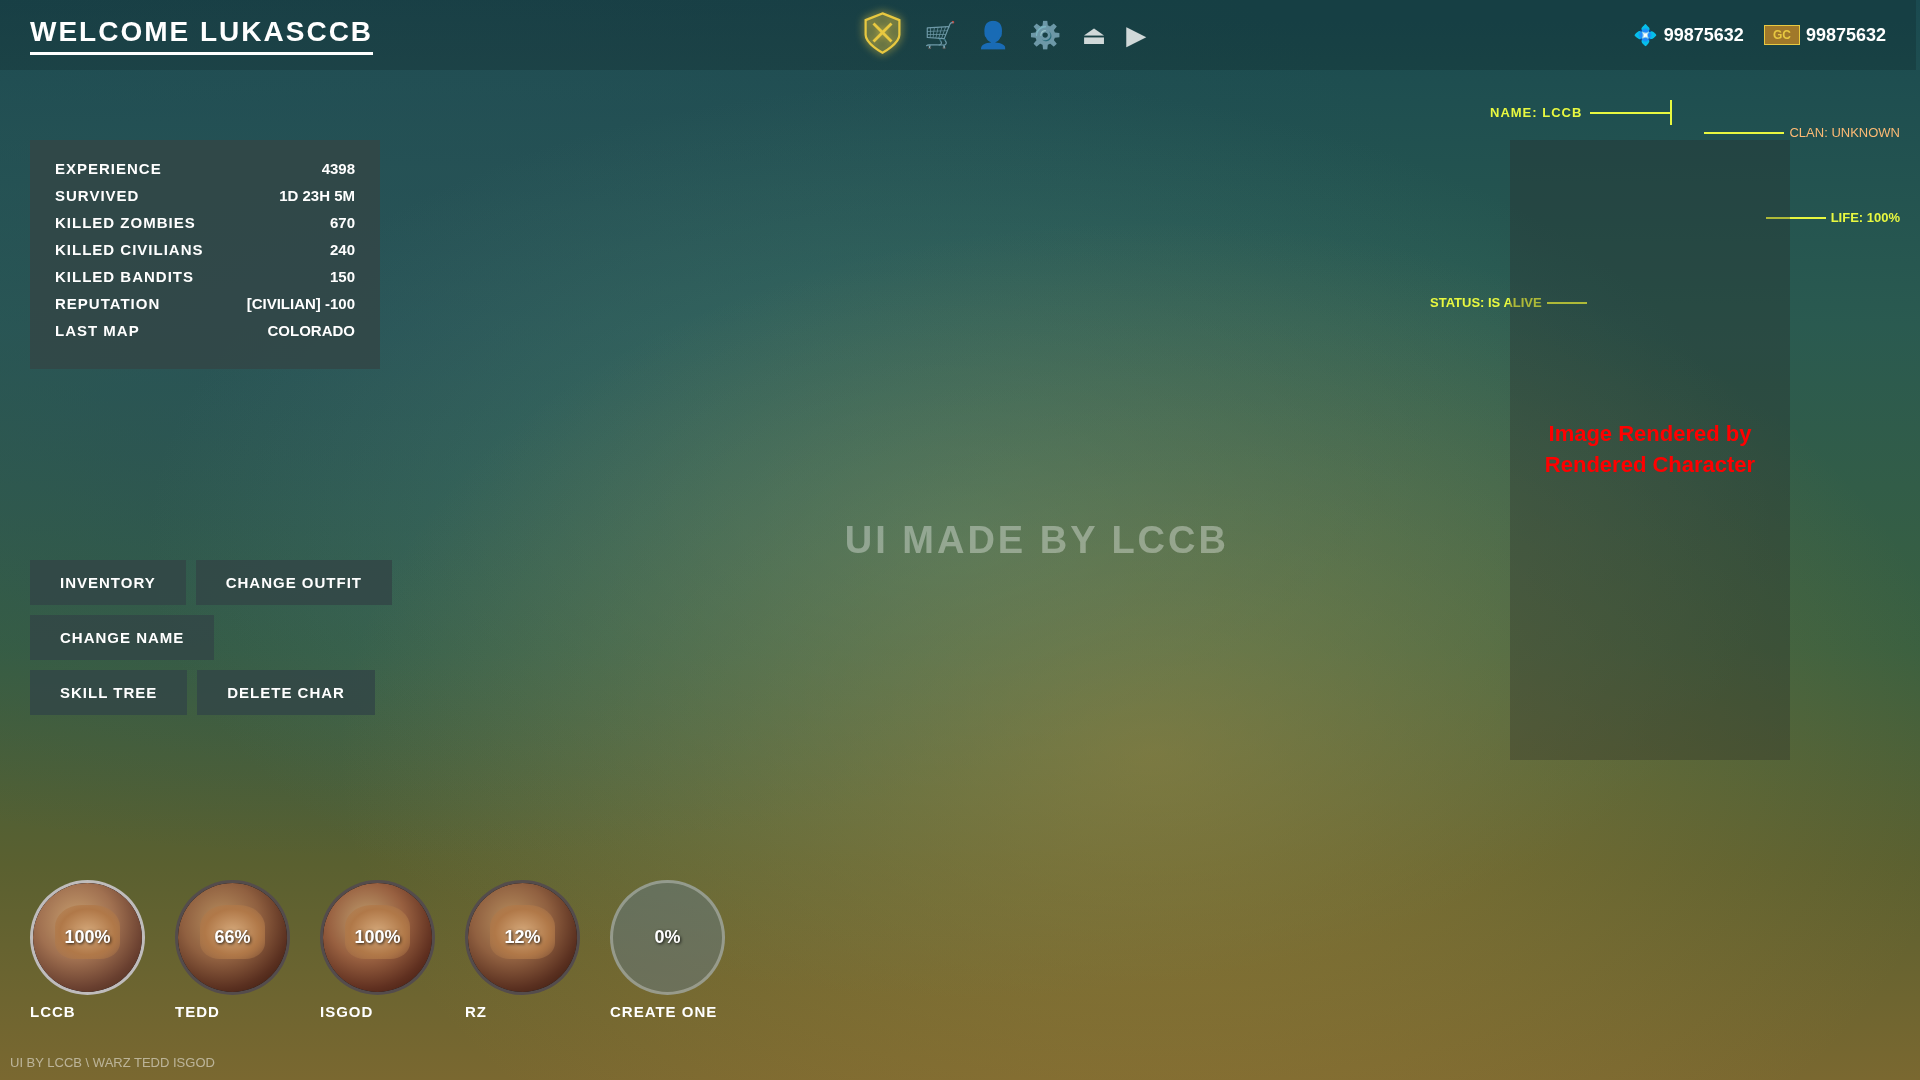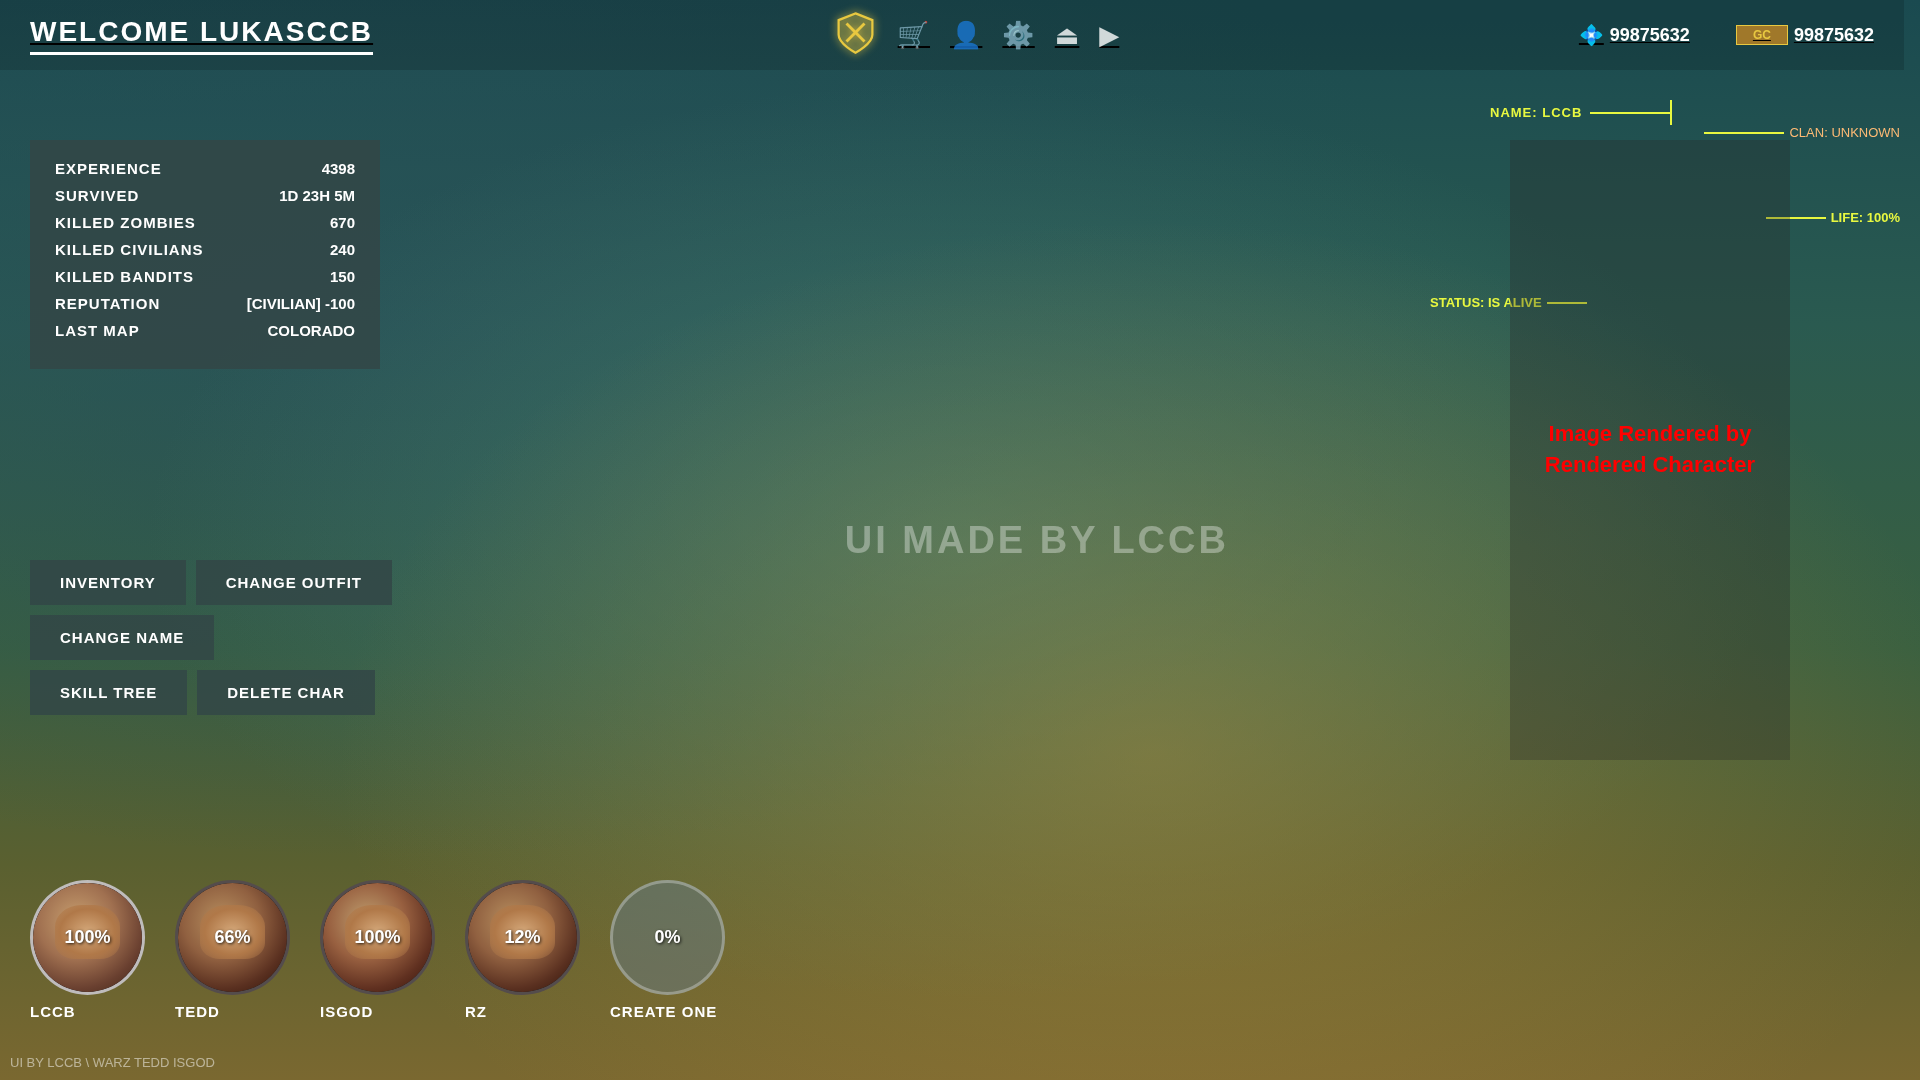--- a/index.html
+++ b/index.html
@@ -23,29 +23,28 @@
         radial-gradient(ellipse at 20% 30%, rgba(40,80,90,0.7) 0%, transparent 50%),
         linear-gradient(180deg, #1a4a50 0%, #2a5a50 30%, #3a6040 60%, #5a6030 80%, #7a6830 100%);
       z-index: 0;
     }
 
     
     .header {
       position: absolute;
       top: 0;
       left: 0;
-      right: 16px;
+      right: 4px;
       height: 70px;
       display: flex;
       align-items: center;
       justify-content: space-between;
       padding: 0 30px;
       z-index: 10;
       background: rgba(0,0,0,0.15);
-      text-decoration: underline;
     }
 
     .header-title {
       color: white;
       font-size: 28px;
       font-weight: 900;
       text-transform: uppercase;
       letter-spacing: 2px;
     }
 
@@ -91,23 +90,22 @@
     .currency-icon-green {
       color: #50e890;
       font-size: 20px;
     }
 
     .currency-icon-gold {
       background: #a0782a;
       color: #e8c840;
       font-size: 12px;
       font-weight: bold;
-      padding: 2px 16px;
+      padding: 2px 8px;
       border: 1px solid #e8c840;
-      margin-left: 26px;
     }
 
     
     .stats-panel {
       position: absolute;
       top: 140px;
       left: 30px;
       width: 350px;
       background: rgba(50, 70, 70, 0.85);
       padding: 20px 25px;

